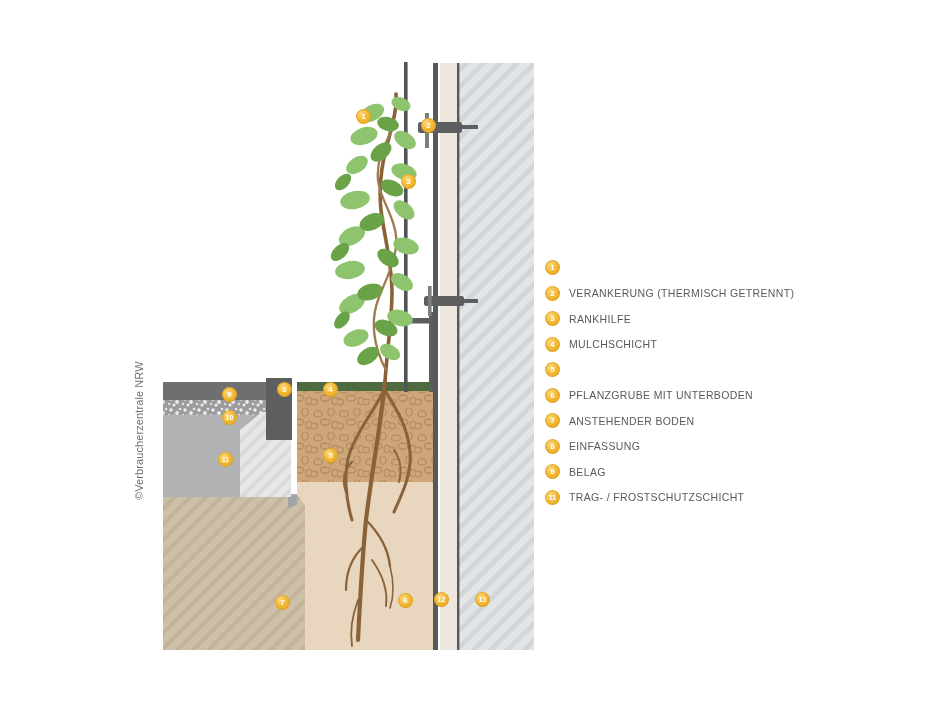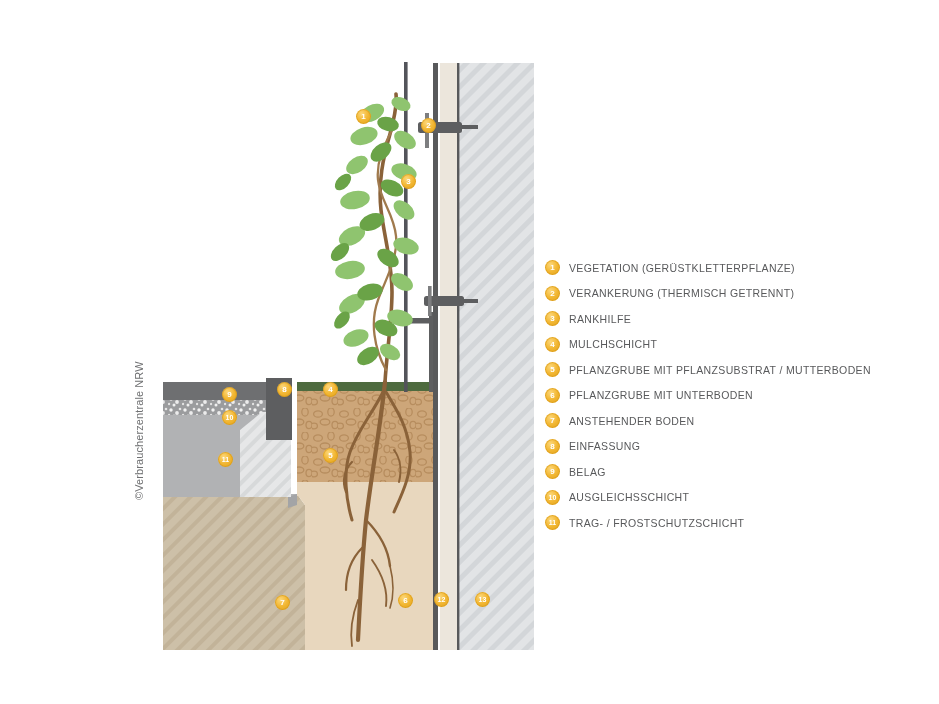--- a/index.html
+++ b/index.html
@@ -225,57 +225,51 @@
     <div class="mk two" style="left:434px;top:592px">12</div>
     <div class="mk two" style="left:475px;top:592px">13</div>
 
     <div id="credit">©Verbraucherzentrale NRW</div>
   </div>
 
   <div id="legend">
 
     <div class="leg-row">
       <span class="leg-badge">1</span>
-      <span class="leg-text">VEGETATION (GERÜSTKLETTERPFLANZE)</span>
     </div>
     <div class="leg-row">
       <span class="leg-badge">2</span>
       <span class="leg-text">VERANKERUNG (THERMISCH GETRENNT)</span>
     </div>
     <div class="leg-row">
       <span class="leg-badge">3</span>
       <span class="leg-text">RANKHILFE</span>
     </div>
     <div class="leg-row">
       <span class="leg-badge">4</span>
       <span class="leg-text">MULCHSCHICHT</span>
     </div>
     <div class="leg-row">
       <span class="leg-badge">5</span>
-      <span class="leg-text">PFLANZGRUBE MIT PFLANZSUBSTRAT / MUTTERBODEN</span>
     </div>
     <div class="leg-row">
       <span class="leg-badge">6</span>
       <span class="leg-text">PFLANZGRUBE MIT UNTERBODEN</span>
     </div>
     <div class="leg-row">
       <span class="leg-badge">7</span>
       <span class="leg-text">ANSTEHENDER BODEN</span>
     </div>
     <div class="leg-row">
       <span class="leg-badge">8</span>
       <span class="leg-text">EINFASSUNG</span>
     </div>
     <div class="leg-row">
       <span class="leg-badge">9</span>
       <span class="leg-text">BELAG</span>
     </div>
     <div class="leg-row">
-      <span class="leg-badge two">10</span>
-      <span class="leg-text">AUSGLEICHSSCHICHT</span>
-    </div>
-    <div class="leg-row">
       <span class="leg-badge two">11</span>
       <span class="leg-text">TRAG- / FROSTSCHUTZSCHICHT</span>
     </div>
   </div>
 
 </div>
 
 </body></html>

